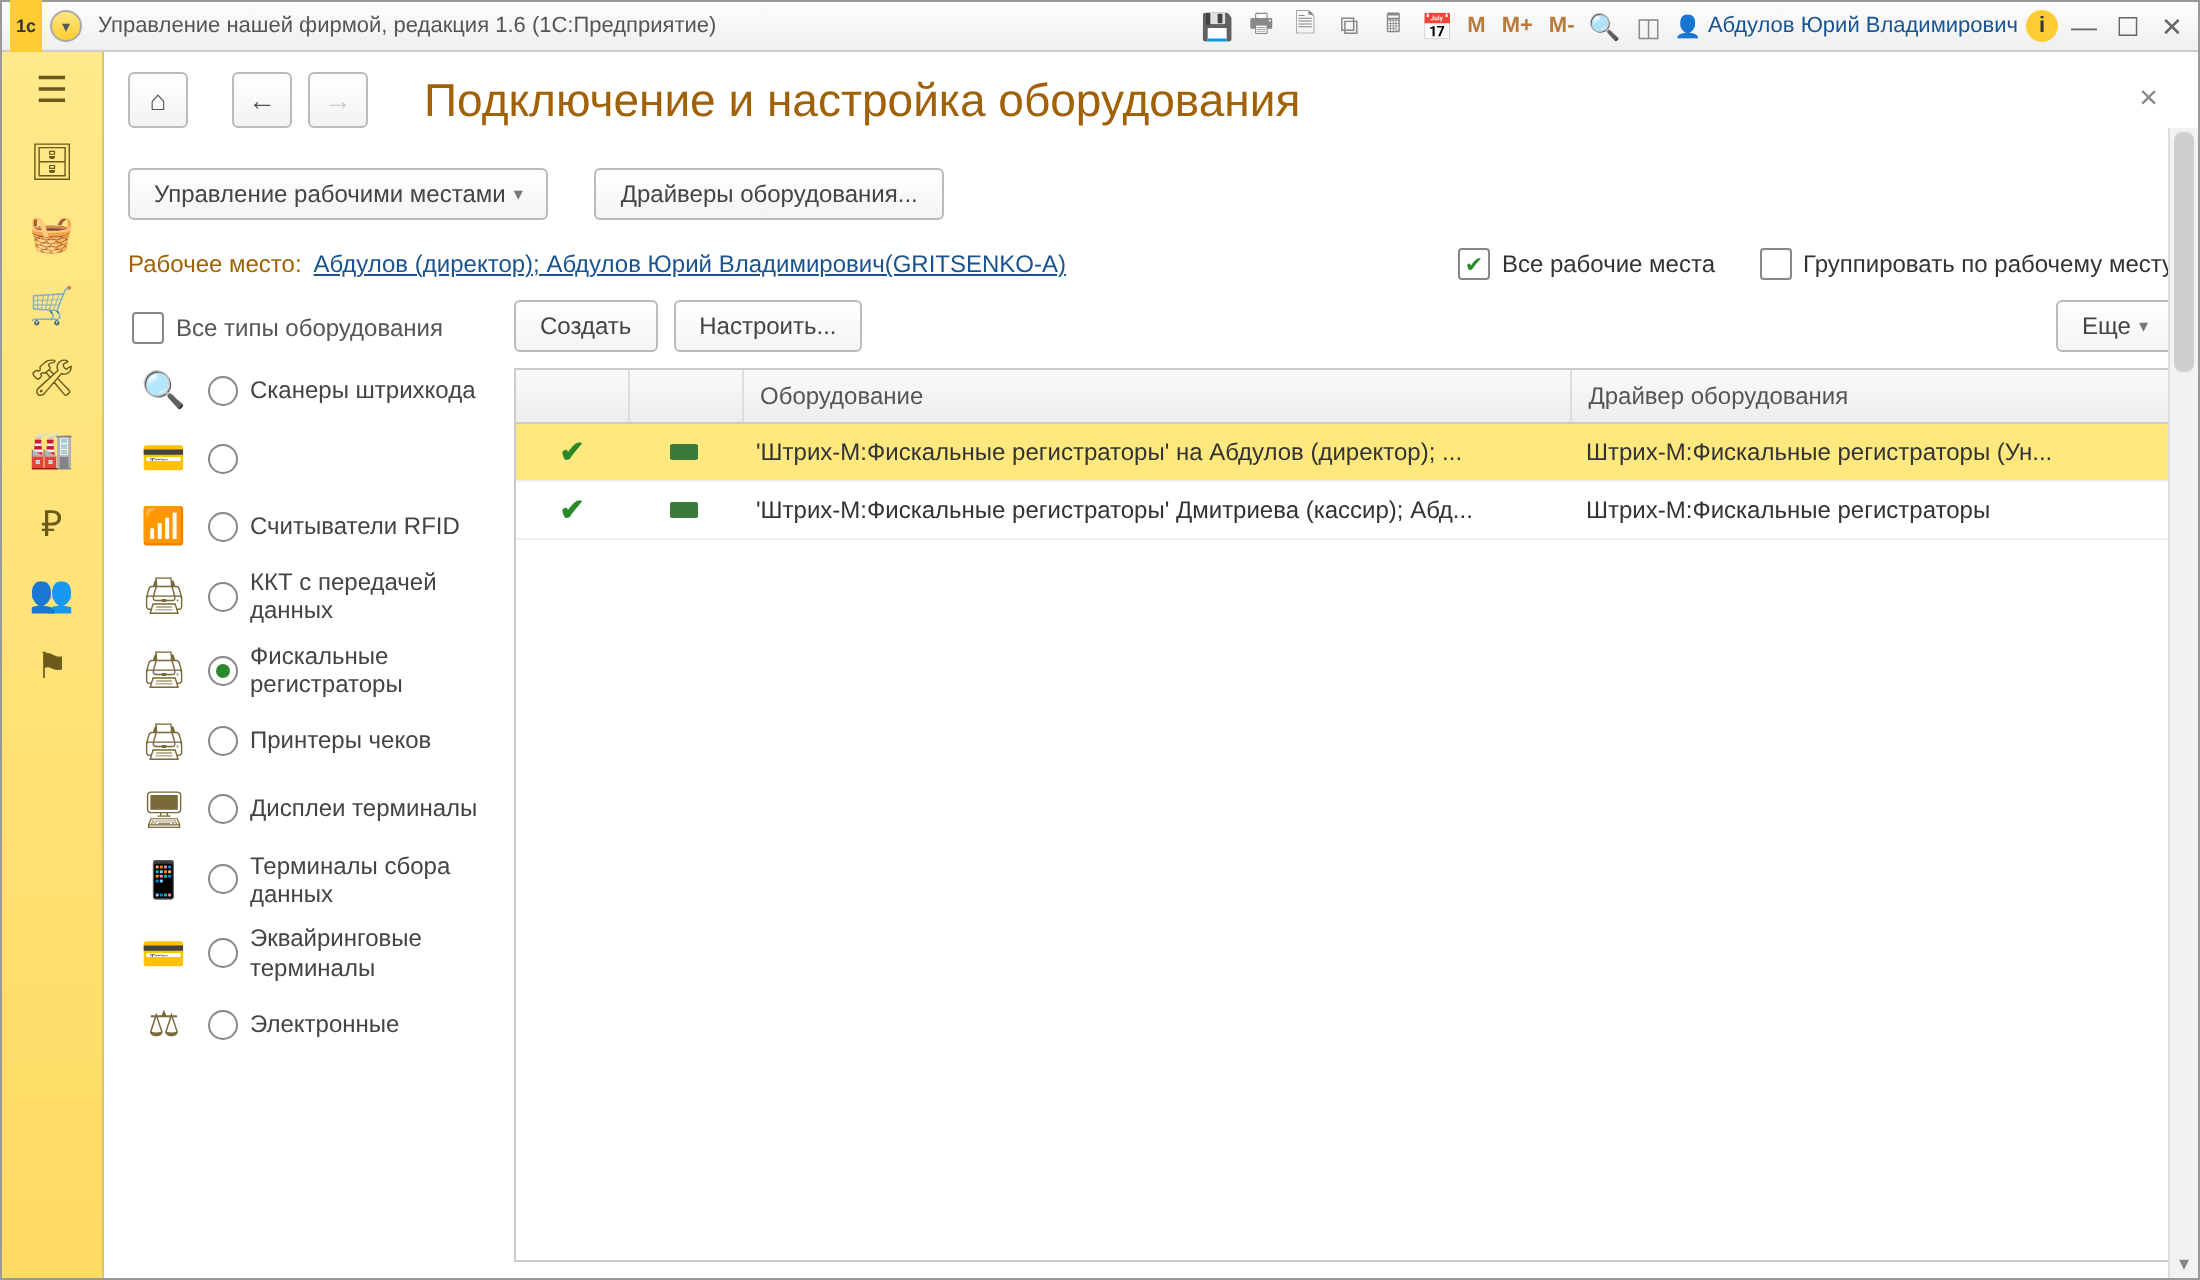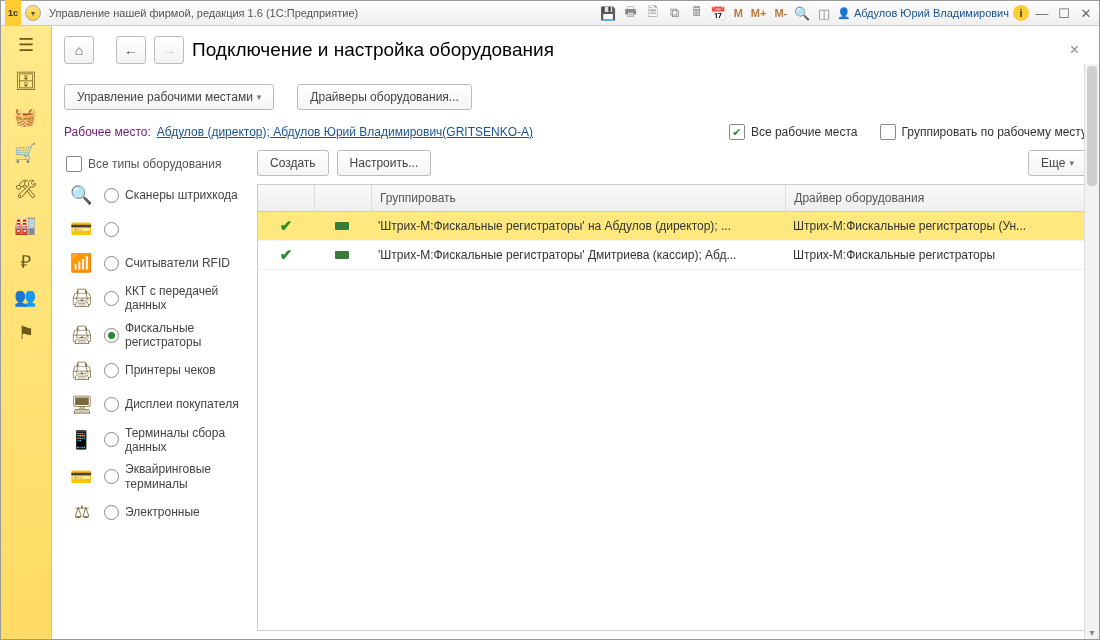--- a/index.html
+++ b/index.html
@@ -13,31 +13,31 @@
 .titlebar .mtxt{color:#b97a3c;font-weight:bold;font-size:11px;padding:0 2px;cursor:pointer}
 .titlebar .user{color:#1a5490;display:flex;align-items:center;gap:3px}
 .titlebar .info{width:16px;height:16px;border-radius:50%;background:#fc3;color:#333;display:flex;align-items:center;justify-content:center;font-weight:bold;font-size:11px}
 .titlebar .winbtn{width:18px;height:16px;display:flex;align-items:center;justify-content:center;color:#666;font-size:13px;cursor:pointer}
 .body{flex:1;display:flex;overflow:hidden}
 .sidebar{width:50px;background:linear-gradient(#ffe98a,#ffdb63);border-right:1px solid #d8c76a;display:flex;flex-direction:column;align-items:center;padding-top:8px;gap:14px}
 .sidebar .sicon{width:22px;height:22px;color:#6b5a1a;display:flex;align-items:center;justify-content:center;font-size:18px;cursor:pointer}
 .main{flex:1;display:flex;flex-direction:column;position:relative;overflow:hidden}
 .toolbar-row{height:36px;display:flex;align-items:center;padding:6px 12px;gap:8px}
 .btn-square{width:28px;height:26px;border:1px solid #bbb;border-radius:3px;background:linear-gradient(#fff,#f2f2f2);display:flex;align-items:center;justify-content:center;color:#555;cursor:pointer;font-size:14px}
-.page-title{font-size:19px;color:#000000;flex:1}
+.page-title{font-size:23px;color:#a16207;margin-left:20px;flex:1}
 .close-x{font-size:16px;color:#888;cursor:pointer;padding:4px 8px}
 .content{flex:1;padding:0 12px 8px 12px;display:flex;flex-direction:column;overflow:hidden}
 .tabs{display:flex;border-bottom:1px solid #ccc}
 .tab{padding:6px 14px;border:1px solid #ccc;border-bottom:none;background:#f2f2f2;color:#666;cursor:pointer;margin-right:-1px;font-size:12px;border-radius:3px 3px 0 0;position:relative;top:1px}
 .tab.active{background:#fff;color:#333;border-bottom:1px solid #fff}
 .toolbar2{display:flex;gap:23px;padding:10px 0}
 .btn{border:1px solid #bbb;border-radius:3px;background:linear-gradient(#fff,#f4f4f4);padding:5px 12px;cursor:pointer;color:#444;font-size:12px;display:flex;align-items:center;gap:4px}
 .btn .caret{font-size:9px;color:#777}
 .workplace-row{display:flex;align-items:center;gap:6px;padding:4px 0 10px 0;font-size:12px}
-.workplace-row .lbl{color:#701a75}
+.workplace-row .lbl{color:#a16207}
 .workplace-row a{color:#1a5490;text-decoration:underline;cursor:pointer}
 .workplace-row .spacer{flex:1}
 .chk{width:14px;height:14px;border:1px solid #888;border-radius:2px;display:inline-flex;align-items:center;justify-content:center;font-size:11px;color:#2a8a2a;background:#fff;cursor:pointer}
 .layout2{flex:1;display:flex;gap:8px;overflow:hidden}
 .left-panel{width:185px;display:flex;flex-direction:column}
 .all-types{display:flex;align-items:center;gap:6px;padding:6px 2px;color:#555}
 .eq-list{flex:1;overflow:auto}
 .eq-item{display:flex;align-items:center;gap:6px;padding:4px 2px}
 .eq-icon{width:32px;height:26px;display:flex;align-items:center;justify-content:center;font-size:18px;color:#7a6a3a}
 .eq-radio{width:13px;height:13px;border:1px solid #888;border-radius:50%;display:flex;align-items:center;justify-content:center;background:#fff;cursor:pointer}
@@ -169,21 +169,21 @@
                   <div class="eq-label">Фискальные регистраторы</div>
                 </div>
                 <div class="eq-item">
                   <div class="eq-icon">🖨</div>
                   <div class="eq-radio"></div>
                   <div class="eq-label">Принтеры чеков</div>
                 </div>
                 <div class="eq-item">
                   <div class="eq-icon">🖥</div>
                   <div class="eq-radio"></div>
-                  <div class="eq-label">Дисплеи покупателя</div>
+                  <div class="eq-label">Дисплеи терминалы</div>
                 </div>
                 <div class="eq-item">
                   <div class="eq-icon">📱</div>
                   <div class="eq-radio"></div>
                   <div class="eq-label">Терминалы сбора данных</div>
                 </div>
                 <div class="eq-item">
                   <div class="eq-icon">💳</div>
                   <div class="eq-radio"></div>
                   <div class="eq-label">Эквайринговые терминалы</div>
@@ -203,21 +203,21 @@
               <div class="spacer"></div>
               <div class="btn">
                   <span>Еще</span>
                   <span class="caret">▾</span>
                 </div>
             </div>
             <div class="grid">
               <div class="grid-head">
                 <div class="col col-check"></div>
                 <div class="col col-icon"></div>
-                <div class="col col-name">Группировать</div>
+                <div class="col col-name">Оборудование</div>
                 <div class="col col-driver" style="border-right:none">Драйвер оборудования</div>
               </div>
               <div class="grid-body" id="grid-body">
                   <div class="grid-row sel">
                     <div class="cell col-check">
                       <span class="check-green">✔</span>
                     </div>
                     <div class="cell col-icon">
                       <span class="dev-icon"></span>
                     </div>

